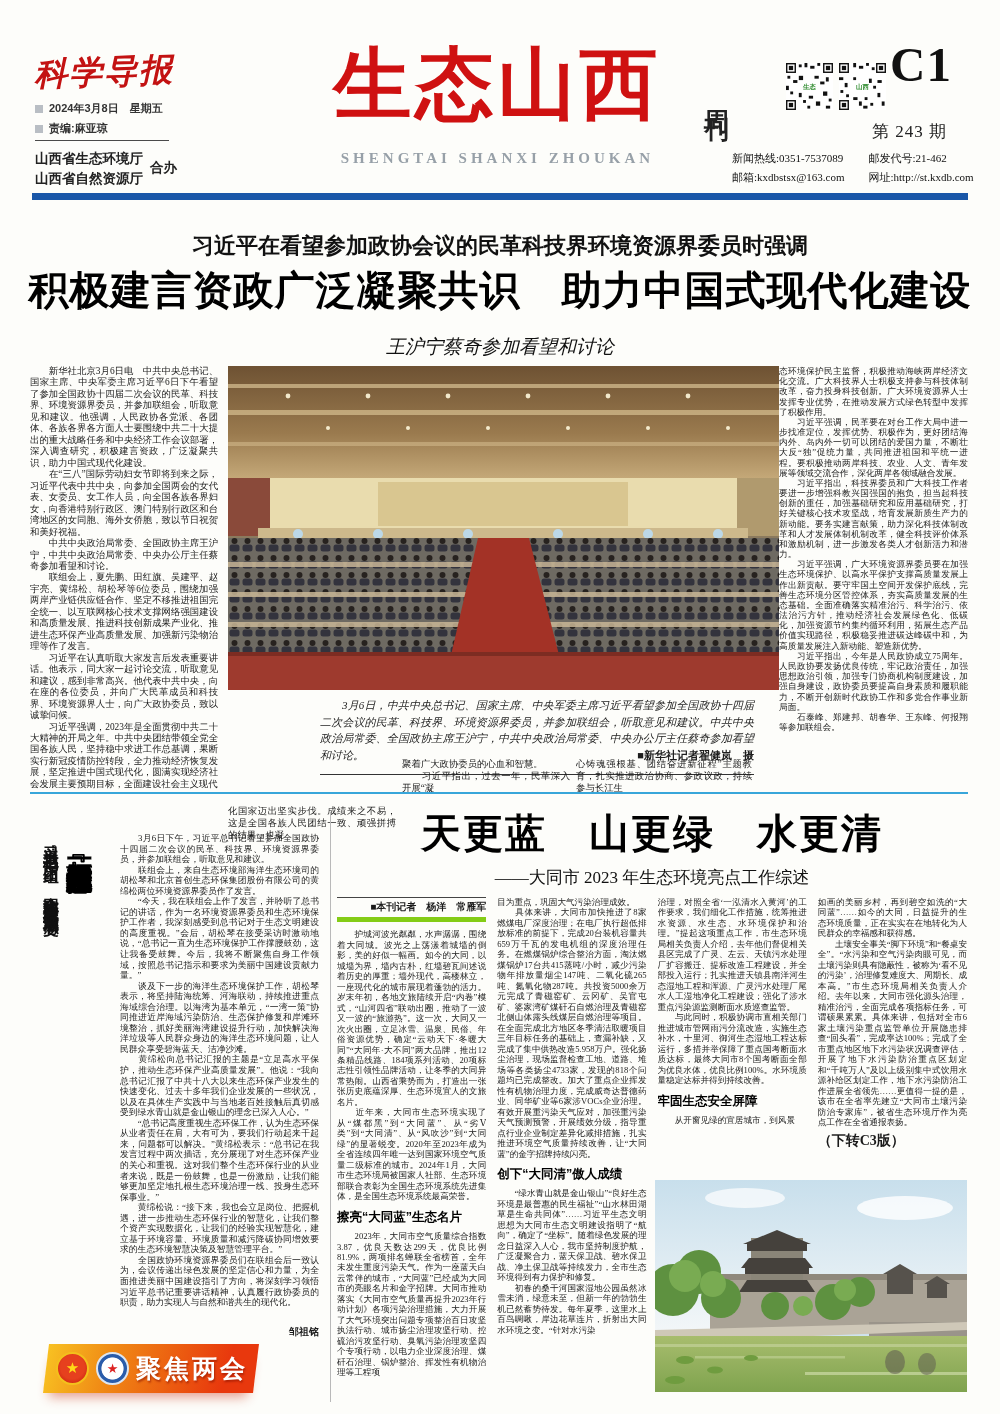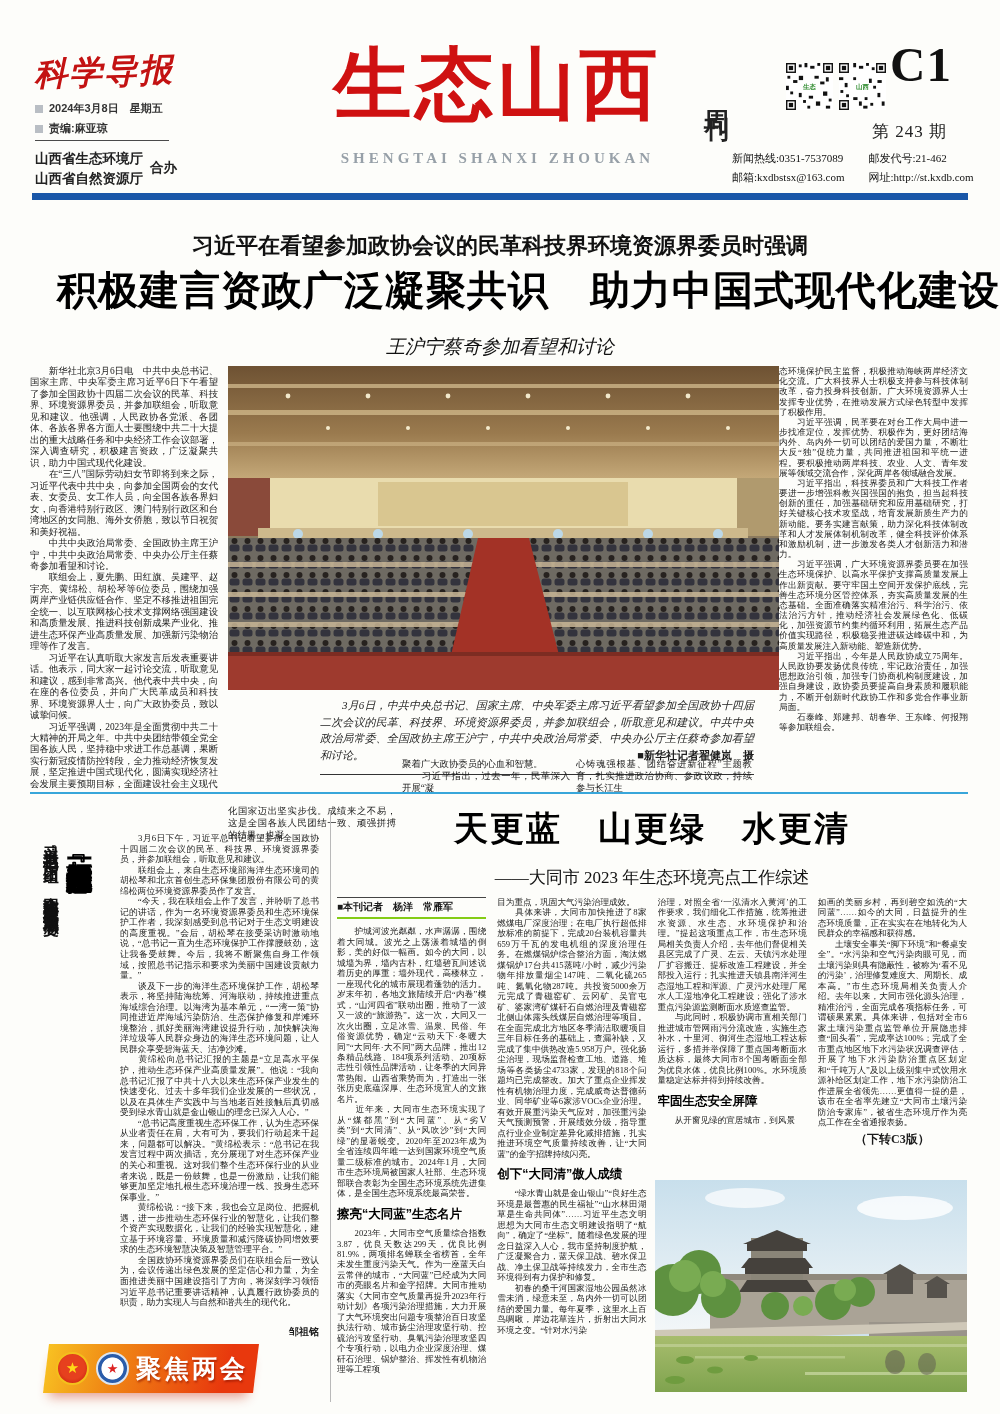--- a/index.html
+++ b/index.html
@@ -27,21 +27,21 @@
   .qr svg { width:100%; height:100%; }
   .edition { left:890px; top:36px; font-size:49px; font-weight:900; letter-spacing:1px; color:#111; }
   .issue { left:872px; top:120px; font-size:17px; color:#222; letter-spacing:1px; }
   .contacts { left:732px; top:149px; display:grid; grid-template-columns:auto auto; column-gap:24px;
               font-size:11px; line-height:1.75; color:#111; white-space:nowrap; }
   .blue-bar { left:32px; top:193px; width:936px; height:7px; background:#1a57a8; }
 
   
   .kicker { left:0; top:231px; width:1000px; text-align:center; font-size:22px; font-weight:600;
             font-family:"Liberation Sans","DejaVu Sans",sans-serif; color:#111; }
-  .headline { left:0; top:263px; width:1000px; text-align:right; font-size:40px; font-weight:900;
+  .headline { left:0; top:263px; width:1000px; text-align:center; font-size:40px; font-weight:900;
               font-family:"Liberation Sans","DejaVu Sans",sans-serif; letter-spacing:1px; color:#000; }
   .deck { left:0; top:334px; width:1000px; text-align:center; font-size:19px; font-weight:500;
           font-family:"Liberation Sans",sans-serif; color:#111;font-style:italic; }
   .colbody { text-align:justify; white-space:pre-line; overflow:hidden; }
   .lead-col1 { left:30px;  top:366px; width:188px; height:426px; font-size:9.4px; line-height:1.22; }
   .lead-col5 { left:779px; top:366px; width:189px; height:404px; font-size:8.7px; line-height:1.17; }
   .lead-colb { top:758px; height:34px; font-size:9.4px; line-height:1.3; }
   .lead-photo { left:228px; top:366px; width:551px; height:324px; background:#8b7a5e; }
   .lead-photo svg { width:100%; height:100%; display:block; }
   .lead-caption { left:320px; top:697px; width:434px; font-size:11px; line-height:1.5; font-style:italic;
@@ -69,30 +69,30 @@
   .emblem { width:33px; height:33px; border-radius:50%; display:flex; align-items:center;
             justify-content:center; font-size:15px; line-height:1; }
   .emblem.guohui { background:radial-gradient(circle at 50% 45%, #e6401e 55%, #c01608 100%);
                    border:2px solid #f3c01c; color:#ffd817; }
   .emblem.zhengxie { background:radial-gradient(circle at 50% 50%, #fff 52%, #2a5caa 56%);
                      border:2px solid #dce6f2; color:#d22; font-size:13px; }
   .banner-label { font-size:25px; font-weight:900; color:#fff; letter-spacing:3px;
                   font-family:"Liberation Sans",sans-serif; text-shadow:1px 2px 2px rgba(140,20,0,.6); }
 
   
-  .ft-headline { left:337px; top:806px; width:630px; text-align:center; font-size:34px;
+  .ft-headline { left:337px; top:806px; width:630px; text-align:center; font-size:40px;
                  font-weight:900; letter-spacing:2px; color:#000; }
   .ft-subtitle { left:337px; top:866px; width:630px; text-align:center; font-size:17px; color:#111; }
   .ft-cols { left:337px; top:897px; width:630px; height:503px; display:flex; gap:11px; }
   .ft-col { flex:1 1 0; overflow:hidden; font-size:8.6px; line-height:1.22; }
-  .byline-box { border-top:1px solid #444; border-bottom:2px solid #84cc16; padding:3px 0 4px;
-                font-size:10px; font-weight:700; margin-bottom:7px; white-space:nowrap; }
+  .byline-box { border-top:1px solid #444; border-bottom:5px solid #84cc16; padding:3px 0 4px;
+                font-size:10px; font-weight:700; margin-bottom:7px; white-space:nowrap;text-align:right; }
   .ft-subhead { font-family:"Liberation Sans","DejaVu Sans",sans-serif; font-weight:800;
                 font-size:12.5px; margin:8px 0 6px; color:#000; }
-  .jump { text-align:center; font-weight:700; font-size:12px; margin-top:4px; }
+  .jump { text-align:left; font-weight:700; font-size:14px; margin-top:4px; }
   .ft-photo { left:655px; top:1180px; width:312px; height:212px; background:#cfe3ee; }
   .ft-photo svg { width:100%; height:100%; display:block; }
 </style>
 </head>
 <body>
 
 <div class="page">
 
   <header>
     <div class="abs logo">科学导报</div>
@@ -334,21 +334,21 @@
         <div class="colbody">　　护城河波光粼粼，水声潺潺，围绕着大同城。波光之上荡漾着城墙的倒影，美的好似一幅画。如今的大同，以城墙为界，墙内古朴，红墙碧瓦间述说着历史的厚重；墙外现代，高楼林立，一座现代化的城市展现着蓬勃的活力。岁末年初，各地文旅陆续开启“内卷”模式，“山河四省”联动出圈，推动了一波又一波的“旅游热”。这一次，大同又一次火出圈，立足冰雪、温泉、民俗、年俗资源优势，确定“云动天下·冬暖大同”“大同年·大不同”两大品牌，推出12条精品线路、184项系列活动、20项标志性引领性品牌活动，让冬季的大同异常热闹。山西省乘势而为，打造出一张张历史底蕴深厚、生态环境宜人的文旅名片。
 　　近年来，大同市生态环境实现了从“煤都黑”到“大同蓝”、从“劣Ⅴ类”到“大同清”、从“风吹沙”到“大同绿”的显著蜕变。2020年至2023年成为全省连续四年唯一达到国家环境空气质量二级标准的城市。2024年1月，大同市生态环境局被国家人社部、生态环境部联合表彰为全国生态环境系统先进集体，是全国生态环境系统最高荣誉。</div>
         <div class="ft-subhead">擦亮“大同蓝”生态名片</div>
         <div class="colbody">　　2023年，大同市空气质量综合指数3.87，优良天数达299天，优良比例81.9%，两项排名蝉联全省榜首，全年未发生重度污染天气。作为一座蓝天白云常伴的城市，“大同蓝”已经成为大同市的亮眼名片和金字招牌。大同市推动落实《大同市空气质量再提升2023年行动计划》各项污染治理措施，大力开展了大气环境突出问题专项整治百日攻坚执法行动、城市扬尘治理攻坚行动、控硫治污攻坚行动、臭氧污染治理攻坚四个专项行动，以电力企业深度治理、煤矸石治理、锅炉整治、挥发性有机物治理等工程项</div>
       </div>
       <div class="ft-col">
         <div class="colbody">目为重点，巩固大气污染治理成效。
 　　具体来讲，大同市加快推进了8家燃煤电厂深度治理；在电厂执行超低排放标准的前提下，完成20台装机容量共659万千瓦的发电机组的深度治理任务。在燃煤锅炉综合整治方面，淘汰燃煤锅炉17台共415蒸吨/小时，减少污染物年排放量烟尘147吨、二氧化硫265吨、氮氧化物287吨。共投资5000余万元完成了青磁窑矿、云冈矿、吴官屯矿、婆家湾矿煤矸石自燃治理及青磁窑北侧山体露头线煤层自燃治理等项目。在全面完成北方地区冬季清洁取暖项目三年目标任务的基础上，查漏补缺，又完成了集中供热改造5.958万户。强化扬尘治理，现场监督检查工地、道路、堆场等各类扬尘4733家，发现的818个问题均已完成整改。加大了重点企业挥发性有机物治理力度，完成威奇达普德药业、同华矿业等6家涉VOCs企业治理。有效开展重污染天气应对，加强重污染天气预测预警，开展绩效分级，指导重点行业企业制定差异化减排措施，扎实推进环境空气质量持续改善，让“大同蓝”的金字招牌持续闪亮。</div>
         <div class="ft-subhead">创下“大同清”傲人成绩</div>
         <div class="colbody">　　“绿水青山就是金山银山”“良好生态环境是最普惠的民生福祉”“山水林田湖草是生命共同体”……习近平生态文明思想为大同市生态文明建设指明了“航向”，确定了“坐标”。随着绿色发展的理念日益深入人心，我市坚持制度护航，广泛凝聚合力，蓝天保卫战、碧水保卫战、净土保卫战等持续发力，全市生态环境得到有力保护和修复。
-　　初春的桑干河国家湿地公园虽然冰雪未消，绿意未至，岛内外一切可以团结的爱国力量。每年夏季，这里水上百鸟啁啾，岸边花草连片，折射出大同水环境之变。“针对水污染</div>
+　　初春的桑干河国家湿地公园虽然冰雪未消，绿意未至，但新一年的勃勃生机已然蓄势待发。每年夏季，这里水上百鸟啁啾，岸边花草连片，折射出大同水环境之变。“针对水污染</div>
       </div>
       <div class="ft-col">
         <div class="colbody">治理，对照全省‘一泓清水入黄河’的工作要求，我们细化工作措施，统筹推进水资源、水生态、水环境保护和治理。”提起这项重点工作，市生态环境局相关负责人介绍，去年他们督促相关县区完成了广灵、左云、天镇污水处理厂扩容搬迁、提标改造工程建设，并全部投入运行；扎实推进天镇县南洋河生态湿地工程和浑源、广灵污水处理厂尾水人工湿地净化工程建设；强化了涉水重点污染源监测断面水质巡查监管。
 　　与此同时，积极协调市直相关部门推进城市管网雨污分流改造，实施生态补水，十里河、御河生态湿地工程达标运行，多措并举保障了重点国考断面水质达标，最终大同市8个国考断面全部为优良水体，优良比例100%。水环境质量稳定达标并得到持续改善。</div>
         <div class="ft-subhead">牢固生态安全屏障</div>
         <div class="colbody">　　从开窗见绿的宜居城市，到风景</div>
       </div>
       <div class="ft-col">
         <div class="colbody">如画的美丽乡村，再到碧空如洗的“大同蓝”……如今的大同，日益提升的生态环境质量，正在实实在在地转化为人民群众的幸福感和获得感。
 　　土壤安全事关“脚下环境”和“餐桌安全”。“水污染和空气污染肉眼可见，而土壤污染则具有隐蔽性，被称为‘看不见的污染’，治理修复难度大、周期长、成本高。”市生态环境局相关负责人介绍。去年以来，大同市强化源头治理，精准治污，全面完成各项指标任务，可谓硕果累累。具体来讲，包括对全市6家土壤污染重点监管单位开展隐患排查“回头看”，完成率达100%；完成了全市重点地区地下水污染状况调查评估，开展了地下水污染防治重点区划定和“千吨万人”及以上级别集中式饮用水源补给区划定工作，地下水污染防治工作进展全省领先……更值得一提的是，该市在全省率先建立“大同市土壤污染防治专家库”，被省生态环境厅作为亮点工作在全省通报表扬。</div>

